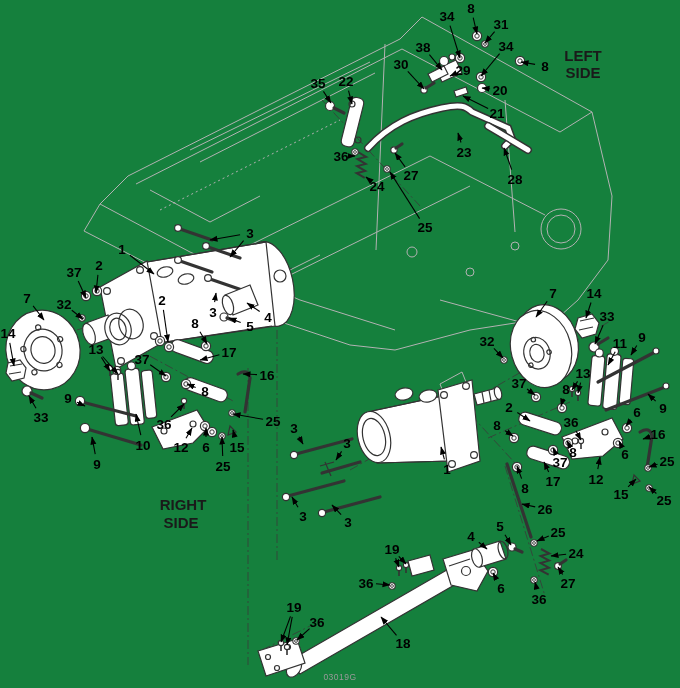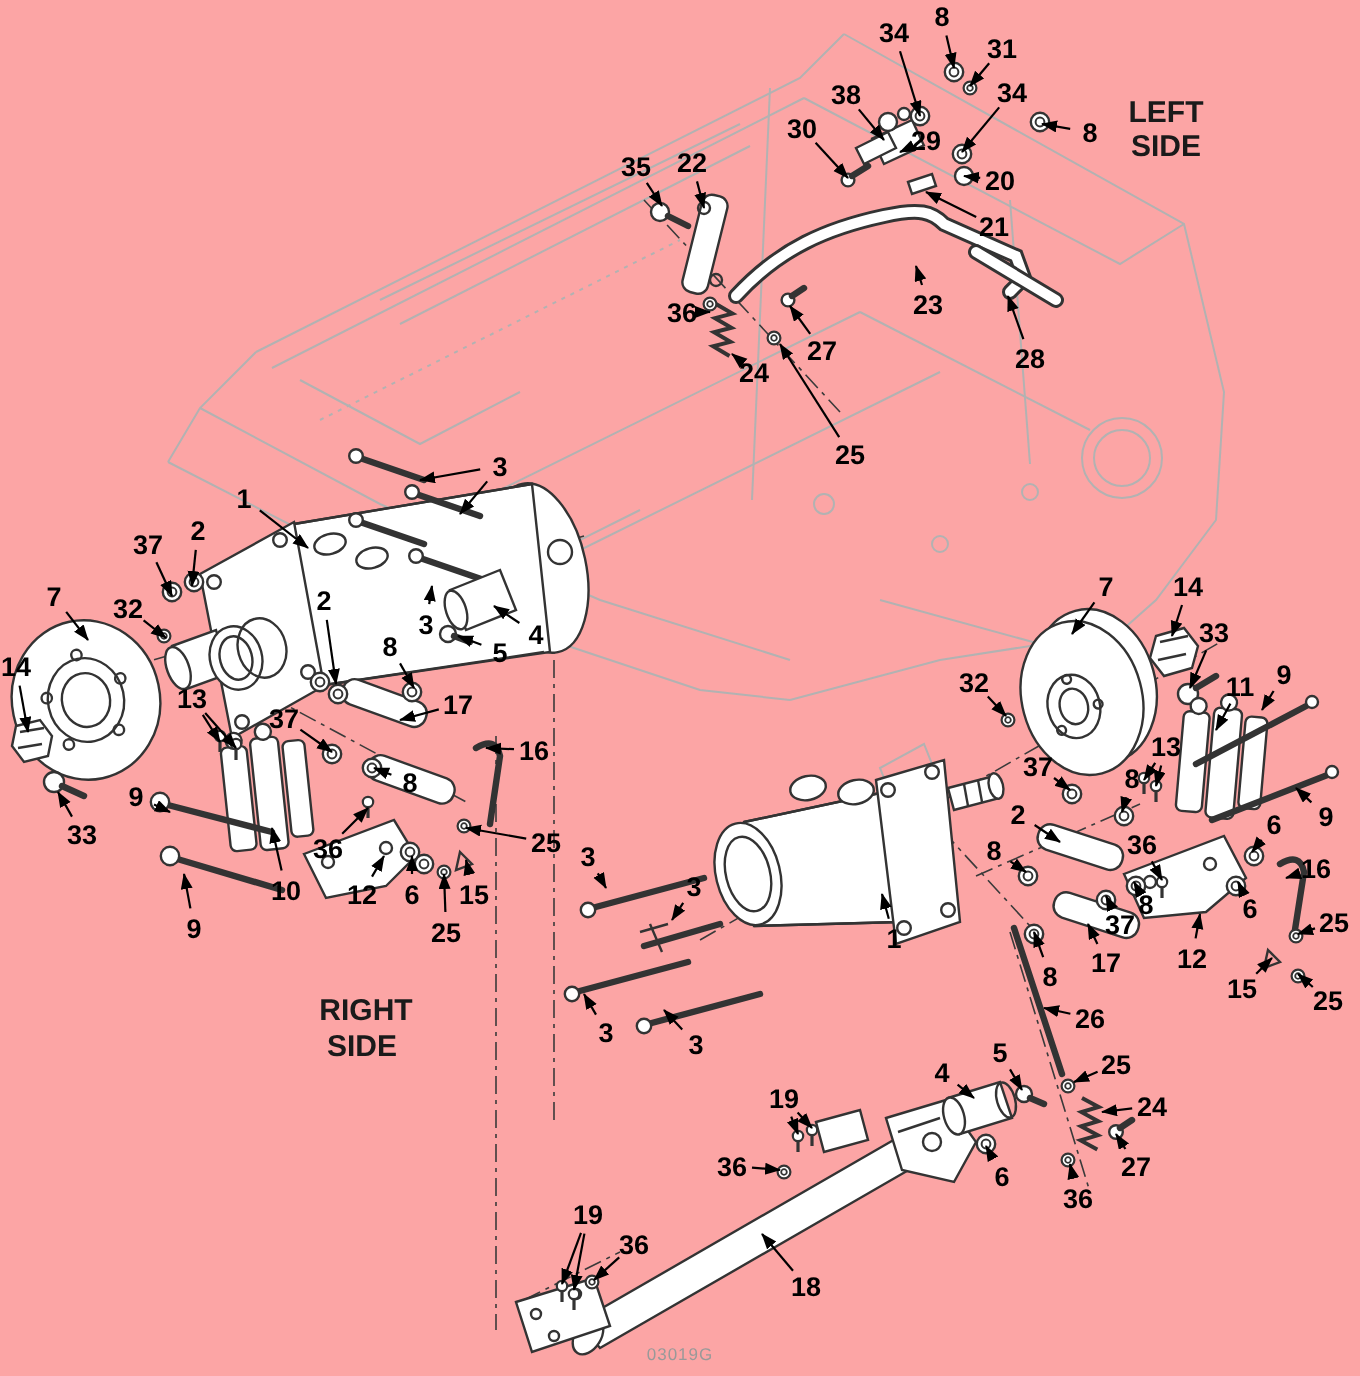--- a/index.html
+++ b/index.html
@@ -1,16 +1,16 @@
 <!DOCTYPE html>
 <html><head>
 <meta charset="utf-8">
 <style>
   html,body{margin:0;padding:0;background:#fff;}
-  .stage{position:relative;width:680px;height:688px;background:#fca5a5;overflow:hidden;
+  .stage{position:relative;width:680px;height:688px;background:#15803d;overflow:hidden;
          font-family:"Liberation Sans",sans-serif;}
   svg{display:block}
   .chassis{stroke:#b2b2b2;stroke-width:1;fill:none}
   .chassis-dot{stroke:#b2b2b2;stroke-width:1;fill:none;stroke-dasharray:2 3}
   .part{stroke:#333;stroke-width:1.2;fill:none}
   .partf{stroke:#333;stroke-width:1.2;fill:#fff}
   .thick{stroke:#333;stroke-width:3.2;fill:none;stroke-linecap:round}
   .tube{stroke:#333;stroke-width:8;fill:none;stroke-linecap:round}
   .tubein{stroke:#fff;stroke-width:5;fill:none;stroke-linecap:round}
   .dashdot{stroke:#3a3a3a;stroke-width:.8;fill:none;stroke-dasharray:9 3 2 3}

